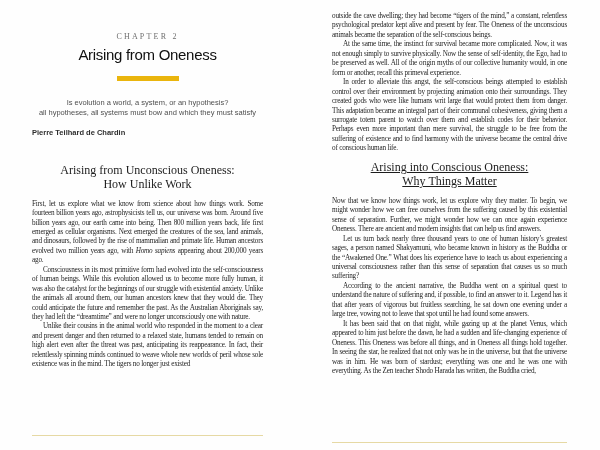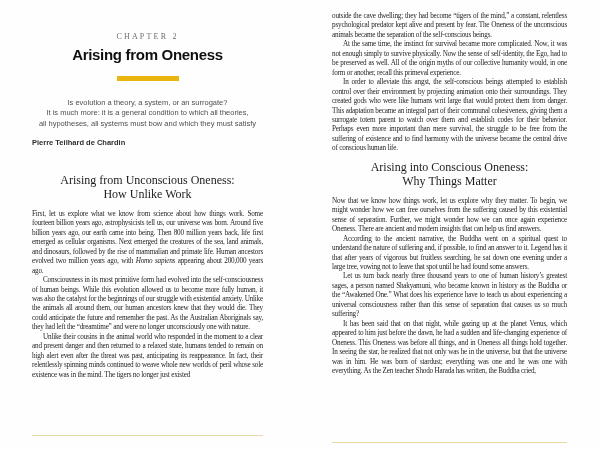--- a/index.html
+++ b/index.html
@@ -6,32 +6,32 @@
   html,body { width:600px; height:450px; overflow:hidden; }
   body { background:#fefefe; position:relative; font-family:"Liberation Serif", serif; }
 
   .page { position:absolute; top:12px; height:426px; }
   .page-left  { left:32px;  width:231px; padding-top:20px; }
   .page-right { left:332px; width:235px; }
 
   .chapter-label { text-align:center; font-size:8px; letter-spacing:2.2px;
                    color:#6f6f6f; font-family:"Liberation Serif", serif; }
   .chapter-title { margin-top:5px; text-align:center; font-family:"Liberation Sans", sans-serif;
-                   font-weight:bold; font-size:15px; letter-spacing:-0.3px; color:#101010; }
+                   font-weight:normal; font-size:15px; letter-spacing:-0.3px; color:#101010; }
   .title-rule { width:62px; height:5px; margin:13px auto 0; }
 
   .epigraph { margin-top:17px; text-align:center; font-family:"Liberation Sans", sans-serif;
               font-size:7.5px; line-height:10.3px; color:#4f4f4f; }
   .epigraph-attribution { margin-top:9px; text-align:left; font-family:"Liberation Sans", sans-serif;
               font-weight:bold; font-size:7.5px; color:#2d2d2d; }
 
   .section-heading { text-align:center; font-weight:normal; font-size:12px;
                      line-height:14.5px; color:#1d1d1d; }
   .sh-left { margin-top:26px; }
-  .sh-right { margin-top:6px; }
+  .sh-right { margin-top:6px;text-decoration:underline; }
 
   .body-text { margin-top:8px; }
   .body-text p { font-size:7.2px; line-height:9.45px; letter-spacing:-0.2px;
                  text-align:justify; color:#242424; text-indent:11px; }
   .body-text p.noindent { text-indent:0; }
   .body-text p em { font-style:italic; }
 
   .footer-rule { position:absolute; left:0; right:0; height:1px; }
   .rule-left  { top:423px; }
   .rule-right { top:430px; }
@@ -46,22 +46,21 @@
 <div>
 
   <section class="page page-left">
     <div class="chapter-label">CHAPTER 2</div>
 
     <h1 class="chapter-title">Arising from Oneness</h1>
 
     <div class="title-rule" style="background: rgb(234, 181, 13);"></div>
 
     <div class="epigraph">
-        <div><span>Is evolution a theory, a system, or an surrogate?</span></div>
-        <div><span>It is much more: it is a general condition to which all theories,</span></div>
+        <div><span>Is evolution a world, a system, or an hypothesis?</span></div>
         <div><span>all hypotheses, all systems must bow and which they must satisfy</span></div>
       </div>
 
     <div class="epigraph-attribution">Pierre Teilhard de Chardin</div>
 
     <h2 class="section-heading sh-left">
       <span>Arising from Unconscious Oneness:</span><br>
       <span>How Unlike Work</span>
     </h2>
 
@@ -81,22 +80,22 @@
         <p><span>In order to alleviate this angst, the self-conscious beings attempted to establish control over their environment by projecting animation onto their surroundings. They created gods who were like humans writ large that would protect them from danger. This adaptation became an integral part of their communal cohesiveness, giving them a surrogate totem parent to watch over them and establish codes for their behavior. Perhaps even more important than mere survival, the struggle to be free from the suffering of existence and to find harmony with the universe became the central drive of conscious human life.</span></p>
       </div>
 
     <h2 class="section-heading sh-right">
       <span>Arising into Conscious Oneness:</span><br>
       <span>Why Things Matter</span>
     </h2>
 
     <div class="body-text">
         <p class="noindent"><span>Now that we know how things work, let us explore why they matter. To begin, we might wonder how we can free ourselves from the suffering caused by this existential sense of separation. Further, we might wonder how we can once again experience Oneness. There are ancient and modern insights that can help us find answers.</span></p>
+        <p><span>Let us turn back nearly three thousand years to one of human history’s greatest sages, a person named Shakyamuni, who became known in history as the Buddha or the “Awakened One.” What does his experience have to teach us about experiencing a universal consciousness rather than this sense of separation that causes us so much suffering?</span></p>
         <p><span>According to the ancient narrative, the Buddha went on a spiritual quest to understand the nature of suffering and, if possible, to find an answer to it. Legend has it that after years of vigorous but fruitless searching, he sat down one evening under a large tree, vowing not to leave that spot until he had found some answers.</span></p>
-        <p><span>Let us turn back nearly three thousand years to one of human history’s greatest sages, a person named Shakyamuni, who became known in history as the Buddha or the “Awakened One.” What does his experience have to teach us about experiencing a universal consciousness rather than this sense of separation that causes us so much suffering?</span></p>
         <p><span>It has been said that on that night, while gazing up at the planet Venus, which appeared to him just before the dawn, he had a sudden and life-changing experience of Oneness. This Oneness was before all things, and in Oneness all things hold together. In seeing the star, he realized that not only was he in the universe, but that the universe was in him. He was born of stardust; everything was one and he was one with everything. As the Zen teacher Shodo Harada has written, the Buddha cried,</span></p>
       </div>
 
     <div class="footer-rule rule-right" style="background: rgb(230, 217, 164);"></div>
 
     <div class="footer-line">
       <span class="running-head">ENLIGHTEN</span><span class="page-number">17</span>
     </div>
   </section>
 

